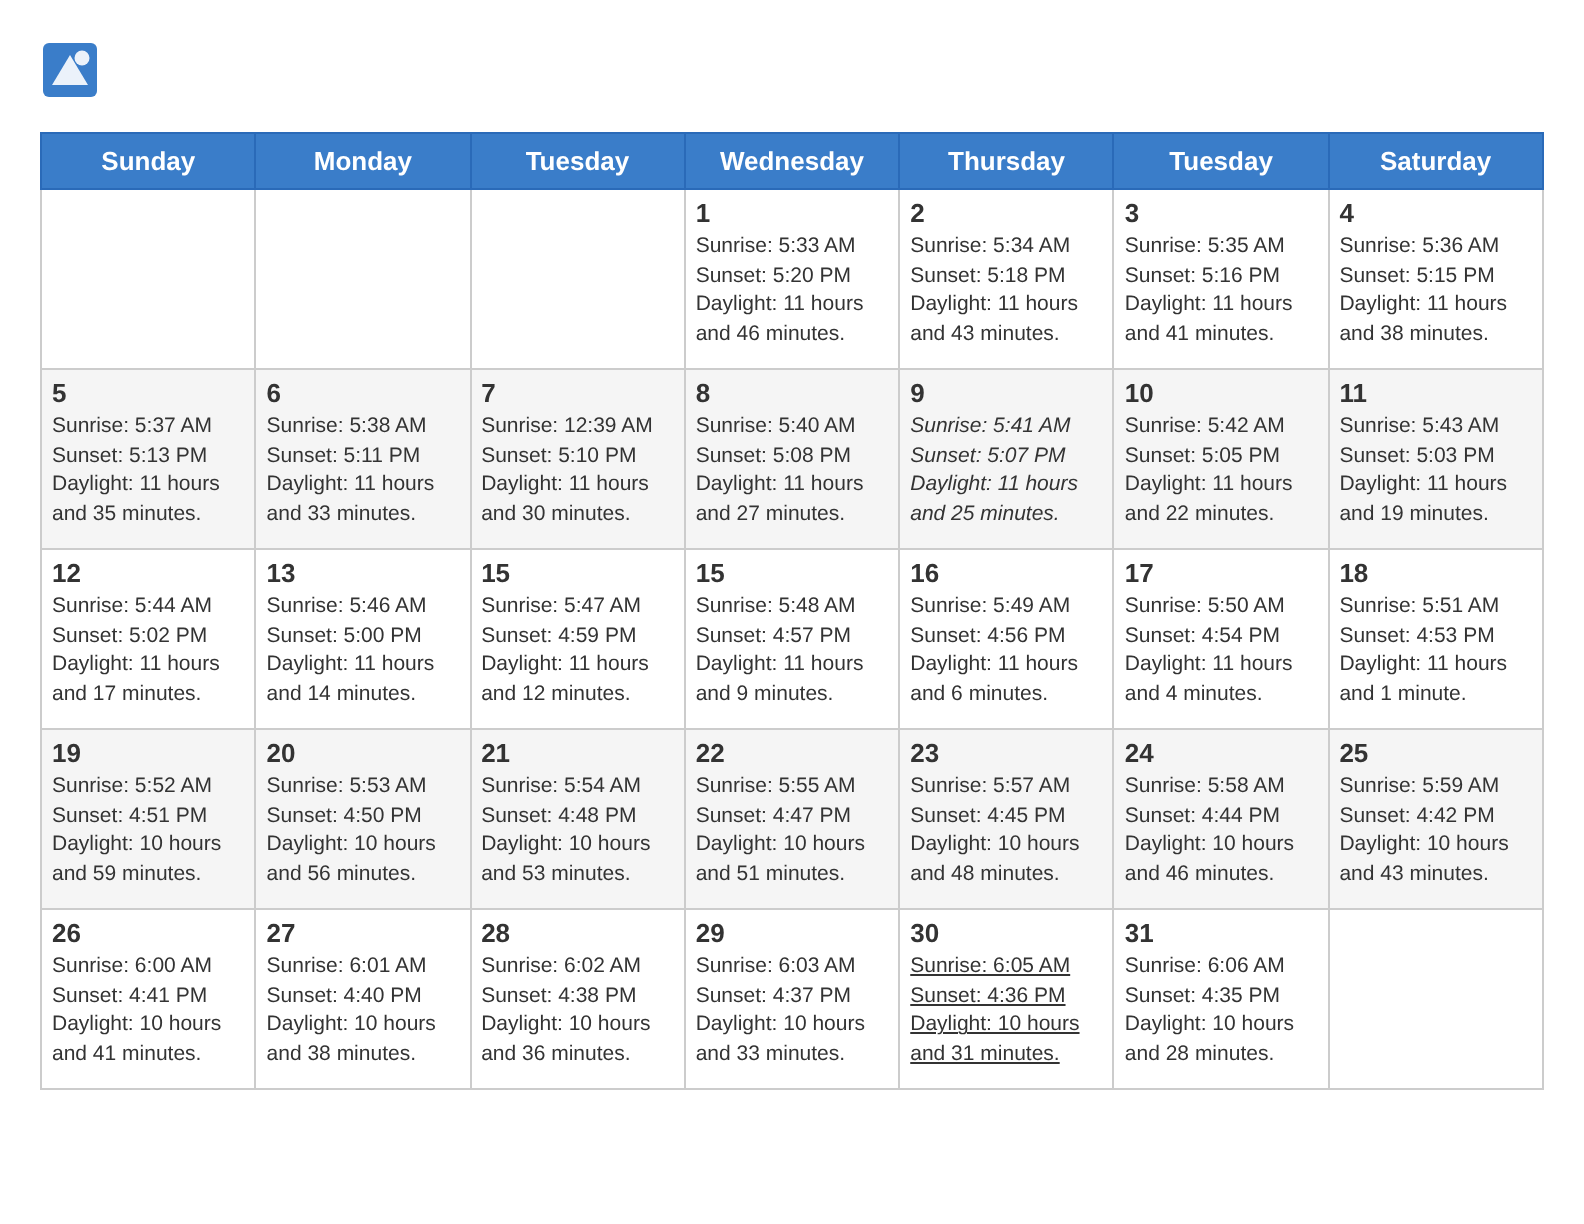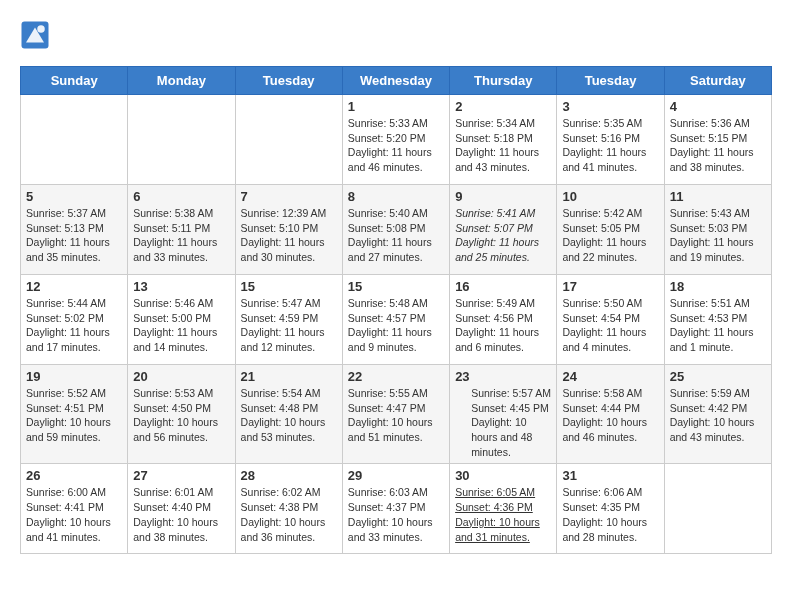--- a/index.html
+++ b/index.html
@@ -254,21 +254,21 @@
 Daylight: 10 hours and 53 minutes.</div>
         </td>
         <td>
           <span class="day-number">22</span>
           <div class="day-info" style="white-space: pre-line;">Sunrise: 5:55 AM
 Sunset: 4:47 PM
 Daylight: 10 hours and 51 minutes.</div>
         </td>
         <td>
           <span class="day-number">23</span>
-          <div class="day-info" style="white-space: pre-line; margin-left: 16px;">Sunrise: 5:57 AM
+          <div class="day-info" style="white-space: pre-line;">Sunrise: 5:57 AM
 Sunset: 4:45 PM
 Daylight: 10 hours and 48 minutes.</div>
         </td>
         <td>
           <span class="day-number">24</span>
           <div class="day-info" style="white-space: pre-line;">Sunrise: 5:58 AM
 Sunset: 4:44 PM
 Daylight: 10 hours and 46 minutes.</div>
         </td>
         <td>

